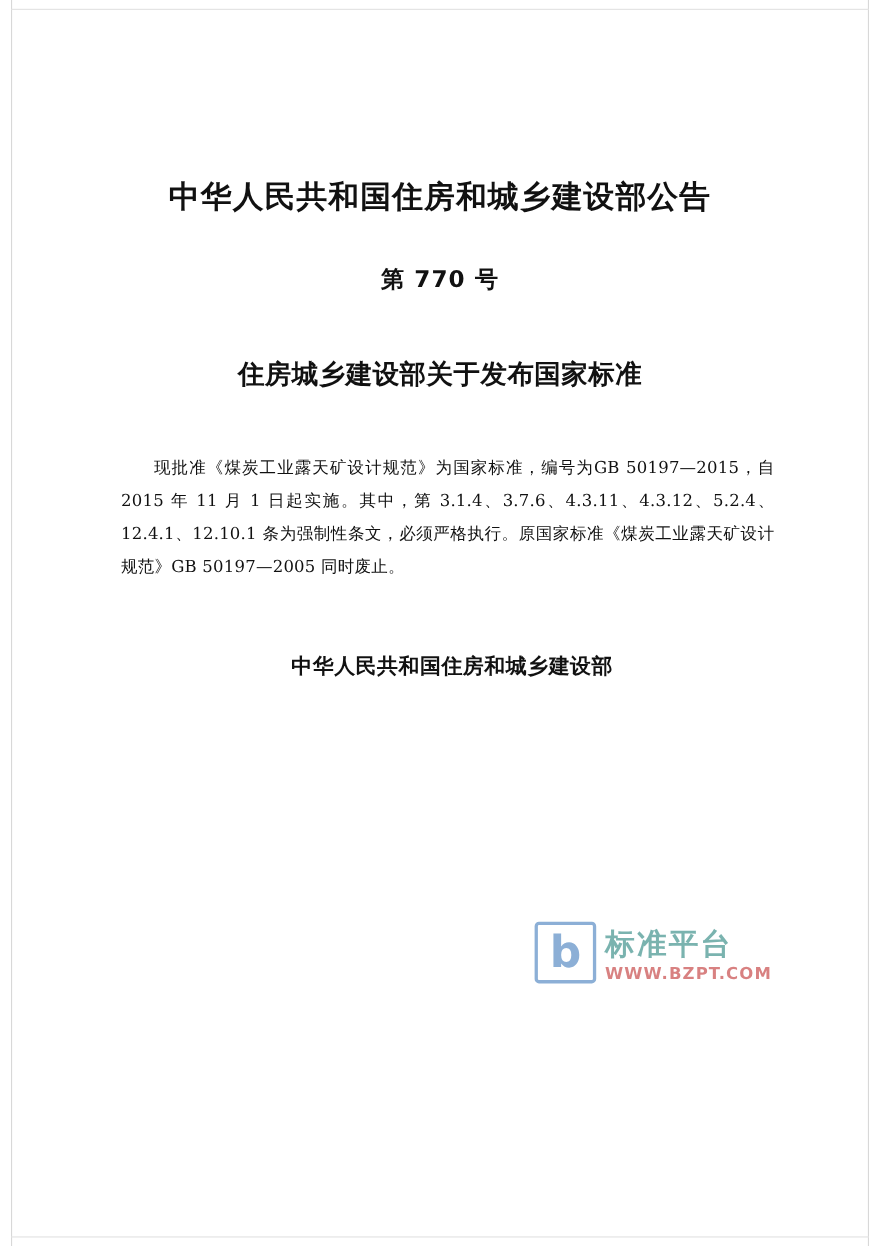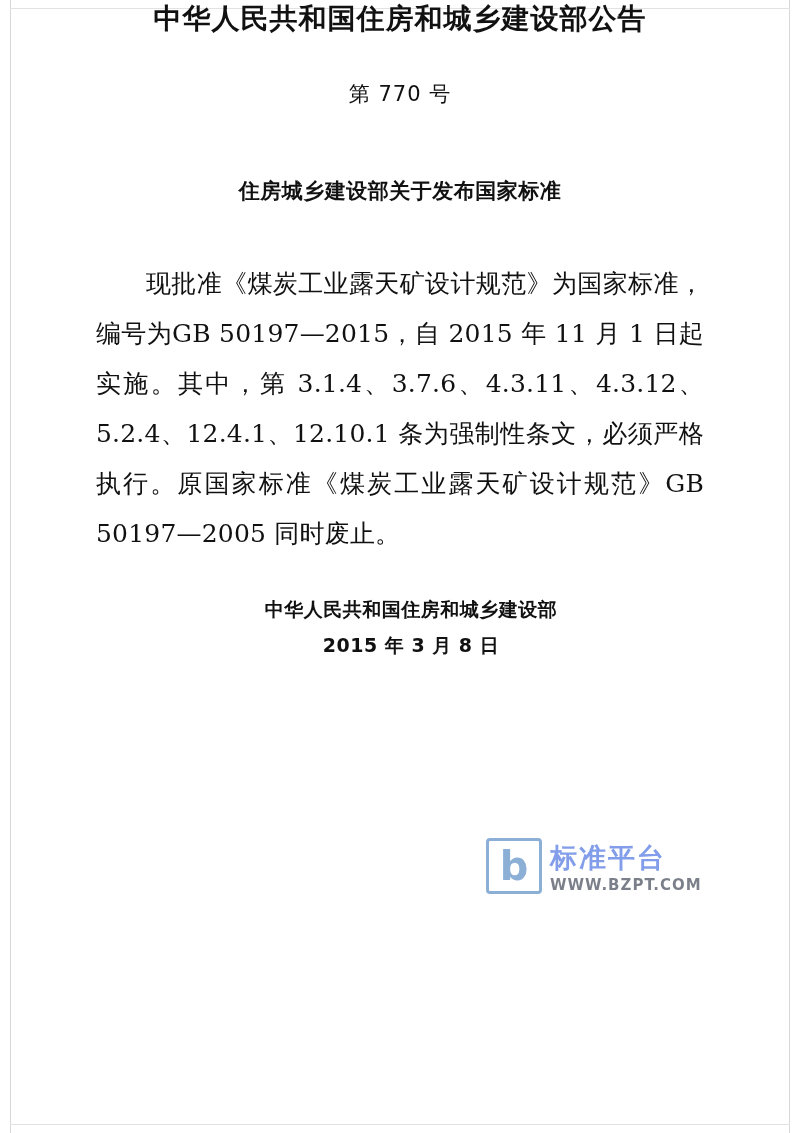--- a/index.html
+++ b/index.html
@@ -54,63 +54,65 @@
   }
 
   .content {
     position: absolute;
     left: 96px;
     top: 0;
     width: 608px;
   }
 
   .doc-title {
+    margin-top: 160px;
     text-align: center;
     font-size: 28px;
     font-weight: bold;
     letter-spacing: 1px;
     font-family: "DejaVu Sans", "Liberation Sans", sans-serif;
   }
 
   .doc-number {
     margin-top: 42px;
     text-align: center;
     font-size: 21px;
-    font-weight: normal;
+    font-weight: bold;
     letter-spacing: 1px;
     font-family: "DejaVu Sans", "Liberation Sans", sans-serif;
   }
 
   .subject {
-    margin-top: 64px;
-    text-align: center;
-    font-size: 21px;
+    margin-top: 50px;
+    text-align: center;
+    font-size: 24px;
     font-weight: bold;
     line-height: 1.85;
     letter-spacing: 0.5px;
     font-family: "DejaVu Sans", "Liberation Sans", sans-serif;
   }
   .subject .line {
     display: block;
   }
 
   .body-block {
     margin-top: 48px;
-    font-size: 25px;
+    font-size: 15px;
     line-height: 2.0;
     text-align: justify;
     letter-spacing: 0.2px;
+    margin-left: 14px;
   }
   .body-block p {
     margin: 0 0 6px 0;
     text-indent: 2em;
   }
 
   .signature {
-    margin-top: 32px;
+    margin-top: 58px;
     text-align: center;
     font-size: 19px;
     line-height: 1.9;
     font-weight: bold;
     font-family: "DejaVu Sans", "Liberation Sans", sans-serif;
   }
   .signature .org {
     display: block;
     letter-spacing: 0.5px;
     padding-left: 22px;
@@ -147,32 +149,32 @@
     line-height: 50px;
     text-align: center;
   }
   .wm-title {
     position: absolute;
     left: 64px;
     top: 2px;
     font-family: "DejaVu Sans", "Liberation Sans", sans-serif;
     font-size: 27px;
     font-weight: bold;
-    color: #1d4ed8;
+    color: #0f766e;
     letter-spacing: 2px;
     white-space: nowrap;
   }
   .wm-url {
     position: absolute;
     left: 64px;
     top: 38px;
     font-family: "DejaVu Sans", "Liberation Sans", sans-serif;
     font-size: 15px;
     font-weight: bold;
-    color: #0f172a;
+    color: #b91c1c;
     letter-spacing: 1px;
     white-space: nowrap;
   }
 </style>
 </head>
 <body>
 
 <div class="page">
 
   <div class="edge-left"></div>
@@ -189,21 +191,20 @@
     <div class="subject">
       <span class="line">住房城乡建设部关于发布国家标准</span>
     </div>
 
     <div class="body-block">
       <p>现批准《煤炭工业露天矿设计规范》为国家标准，编号为GB 50197—2015，自 2015 年 11 月 1 日起实施。其中，第 3.1.4、3.7.6、4.3.11、4.3.12、5.2.4、12.4.1、12.10.1 条为强制性条文，必须严格执行。原国家标准《煤炭工业露天矿设计规范》GB 50197—2005 同时废止。</p>
     </div>
 
     <div class="signature">
       <span class="org">中华人民共和国住房和城乡建设部</span>
-      <span class="date">2015 年 3 月 8 日</span>
     </div>
 
   </div>
 
   <div class="watermark">
     <div class="wm-badge">b</div>
     <div class="wm-title">标准平台</div>
     <div class="wm-url">WWW.BZPT.COM</div>
   </div>
 

